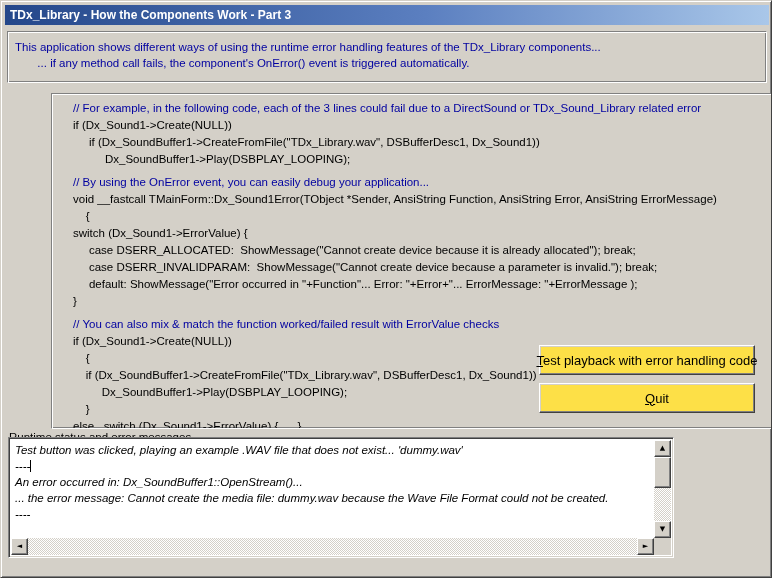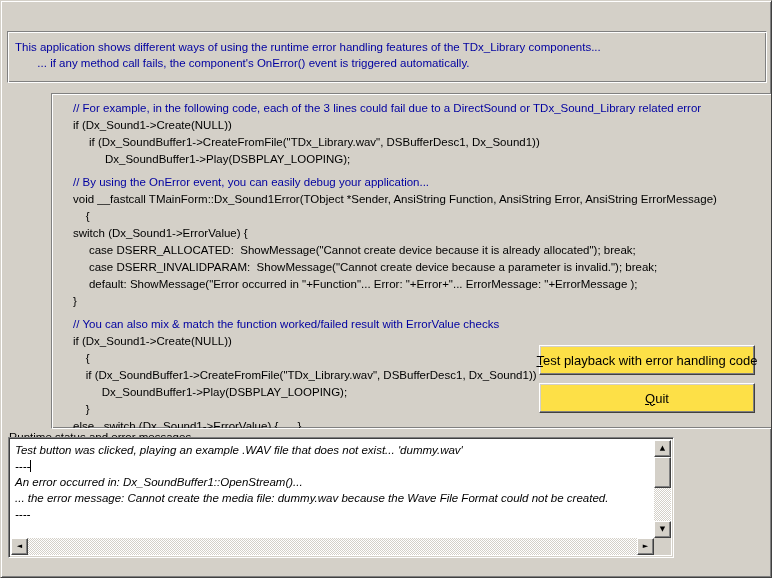--- a/index.html
+++ b/index.html
@@ -86,20 +86,23 @@
     border:1px solid;border-color:#ffffff #404040 #404040 #ffffff;
     box-shadow:inset -1px -1px 0 #808080;
   }
   .corner{position:absolute;right:2px;bottom:2px;width:17px;height:17px;background:#d4d0c8;}
 </style>
 </head>
 <body>
 
 <div class="window">
 
+  <div class="titlebar">
+    <span class="title">TDx_Library - How the Components Work - Part 3</span>
+  </div>
 
   <div class="etched intro-panel">
     <div class="intro-line">This application shows different ways of using the runtime error handling features of the TDx_Library components...</div>
     <div class="intro-line">       ... if any method call fails, the component's OnError() event is triggered automatically.</div>
   </div>
 
   <div class="etched code-panel">
     <div class="code-line comment">// For example, in the following code, each of the 3 lines could fail due to a DirectSound or TDx_Sound_Library related error</div>
     <div class="code-line">if (Dx_Sound1-&gt;Create(NULL))</div>
     <div class="code-line">     if (Dx_SoundBuffer1-&gt;CreateFromFile("TDx_Library.wav", DSBufferDesc1, Dx_Sound1))</div>

